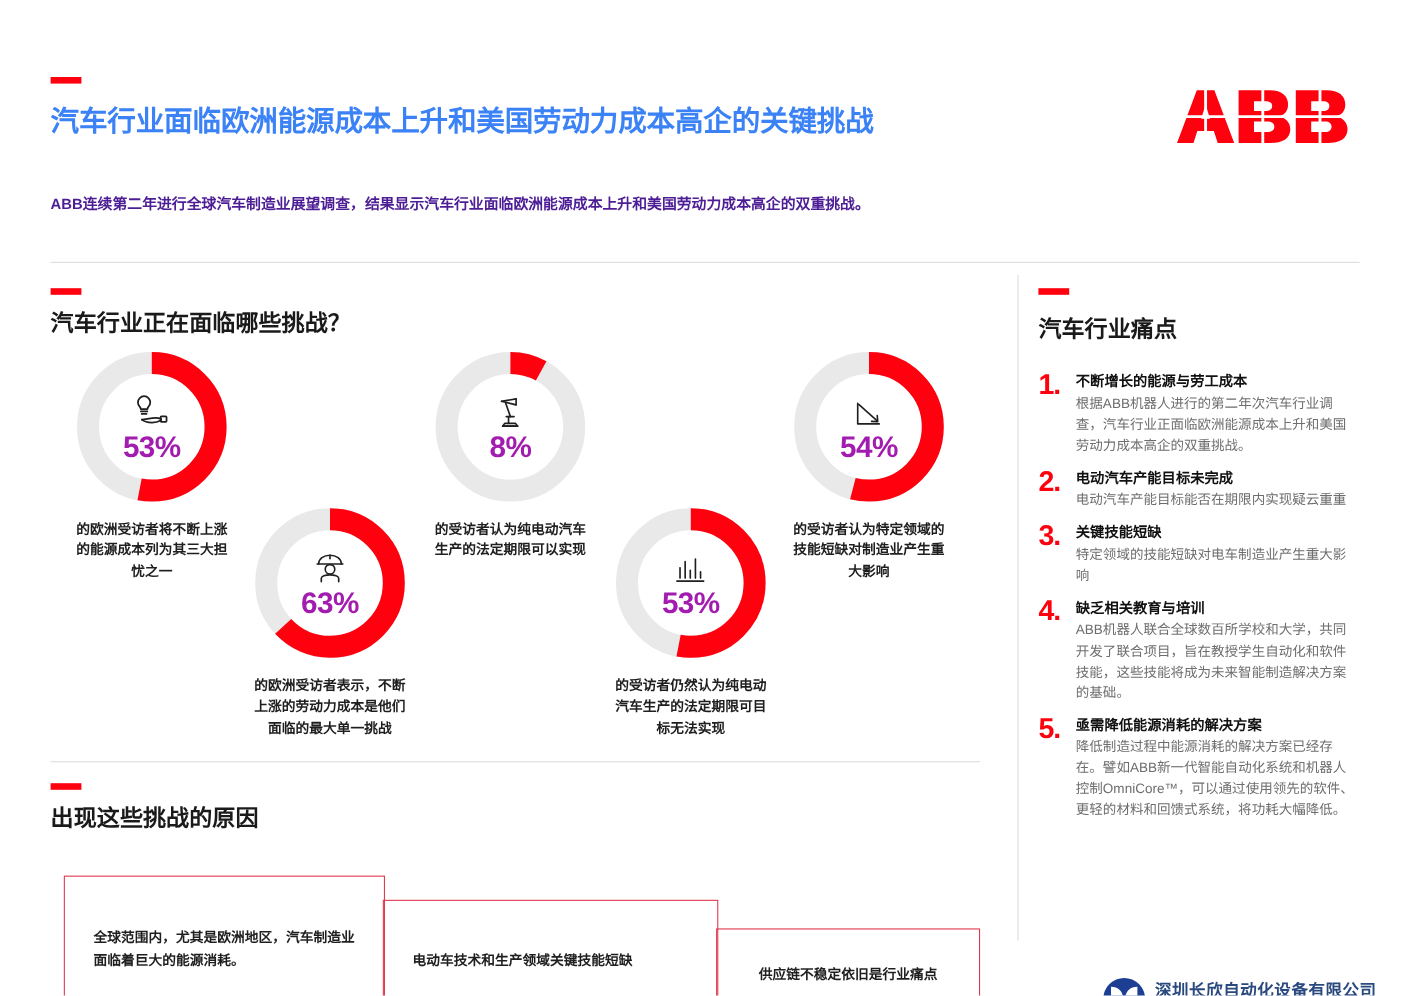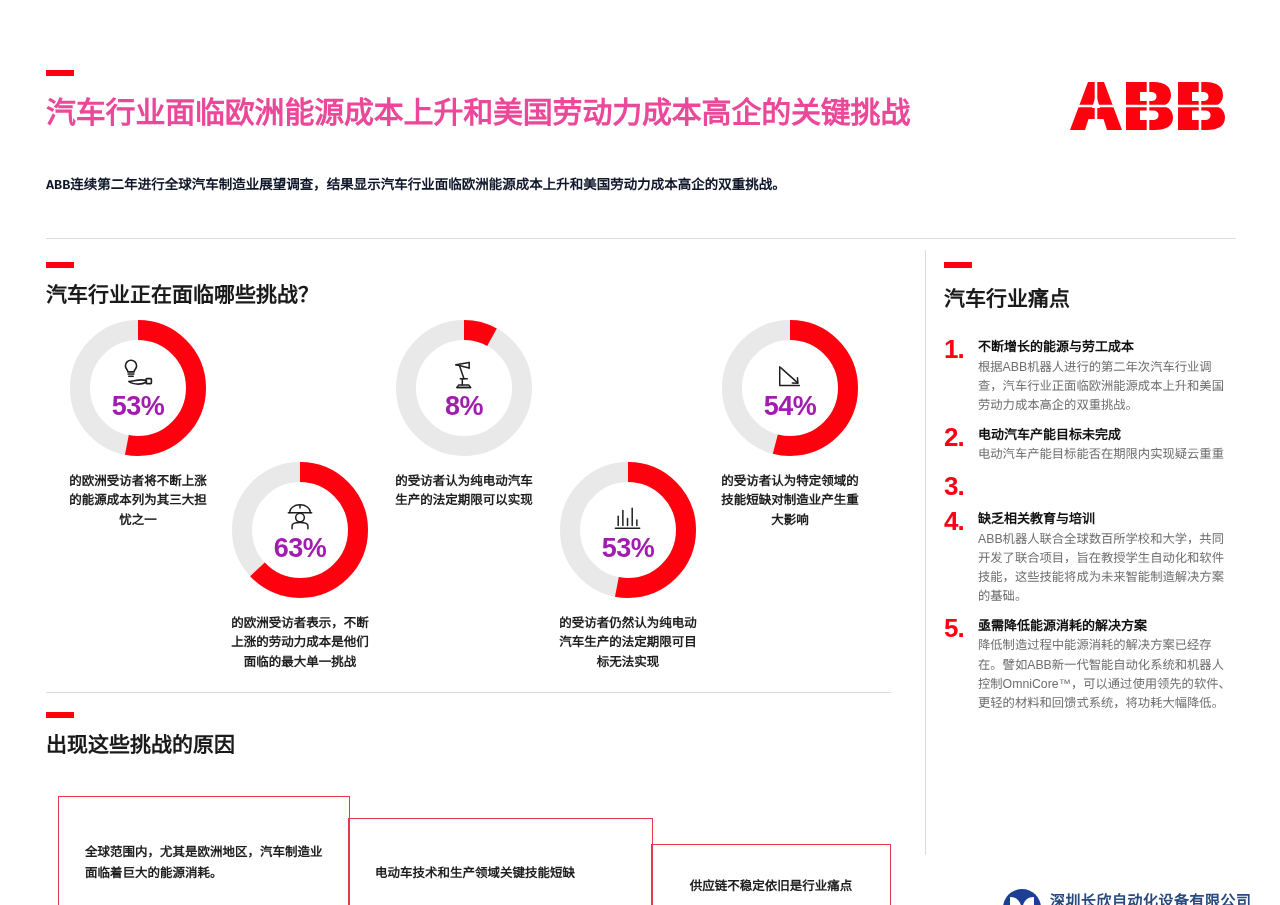--- a/index.html
+++ b/index.html
@@ -17,26 +17,26 @@
   .red-dash{
     width:28px;height:6px;background:#ff000f;display:block;
   }
   .hr{background:#dcdcdc;position:absolute;}
   .vr{background:#dcdcdc;position:absolute;width:1px;}
 
   
   .header{position:absolute;left:46px;top:70px;width:1000px;}
   .header .red-dash{margin-bottom:18px;}
   .title{
-    font-size:30px;font-weight:bold;letter-spacing:-0.2px;
-    color:#ec4899;line-height:1.25;margin:0;
+    font-size:26px;font-weight:bold;letter-spacing:-0.2px;
+    color:#3b82f6;line-height:1.25;margin:0;
   }
   .subtitle{
     position:absolute;left:46px;top:174px;width:890px;
-    font-size:13.5px;line-height:1.75;color:#0f172a;font-weight:bold;font-family:Liberation Mono, monospace;
+    font-size:13.5px;line-height:1.75;color:#4c1d95;font-weight:bold;
   }
   .abb-logo{
     position:absolute;right:48px;top:78px;
     width:164px;height:56px;
   }
 
   
   .sec-head{position:absolute;}
   .sec-head .red-dash{margin-bottom:14px;}
   .sec-title{font-size:21px;font-weight:bold;color:#1a1a1a;margin:0;line-height:1.2;}
@@ -276,20 +276,24 @@
     <div class="pain-item">
       <div class="pain-num">2.</div>
       <div class="pain-body">
         <div class="pain-head">电动汽车产能目标未完成</div>
         <div class="pain-text">电动汽车产能目标能否在期限内实现疑云重重</div>
       </div>
     </div>
 
     <div class="pain-item">
       <div class="pain-num">3.</div>
+      <div class="pain-body">
+        <div class="pain-head">关键技能短缺</div>
+        <div class="pain-text">特定领域的技能短缺对电车制造业产生重大影响</div>
+      </div>
     </div>
 
     <div class="pain-item">
       <div class="pain-num">4.</div>
       <div class="pain-body">
         <div class="pain-head">缺乏相关教育与培训</div>
         <div class="pain-text">ABB机器人联合全球数百所学校和大学，共同开发了联合项目，旨在教授学生自动化和软件技能，这些技能将成为未来智能制造解决方案的基础。</div>
       </div>
     </div>
 

